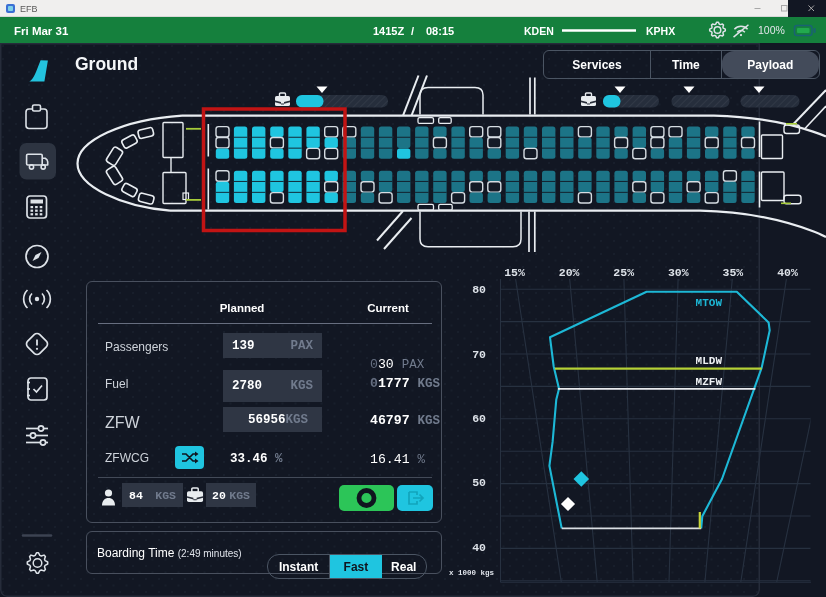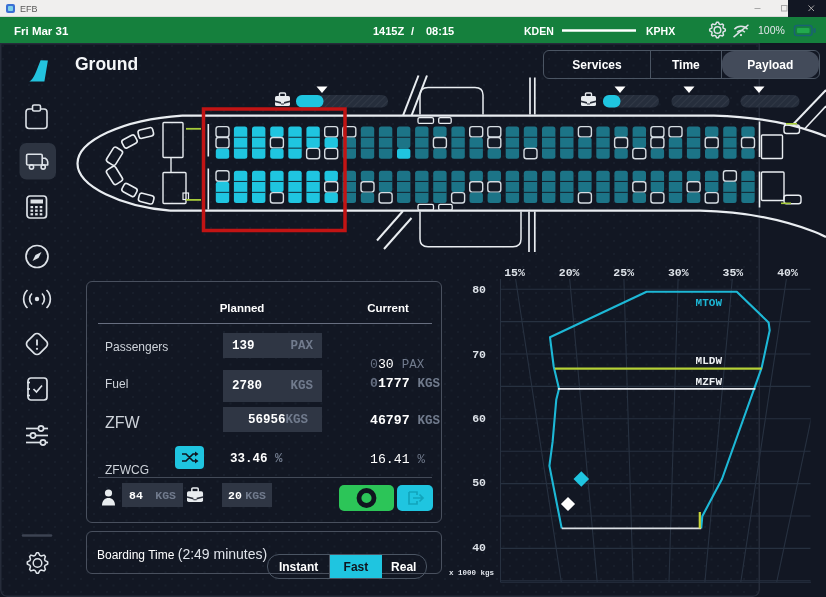--- a/index.html
+++ b/index.html
@@ -449,21 +449,21 @@
     <div class="abs mono" style="left:283px; top:57px; font-size:13.2px; font-weight:normal; color:#fff;margin-top:18px;"><span style="color:#656e80">0</span>30 <span class="unit" style="font-size:12.5px;">PAX</span></div>
 
     <div class="abs" style="left:18px; top:95px; font-size:12px; color:#ced3da;">Fuel</div>
     <div class="ibox" style="left:136px; top:88px; width:99px; height:25px; font-size:12.5px; padding:16px 9px; color:#fff;">2780<span class="unit" style="font-size:12.5px;">KGS</span></div>
     <div class="abs mono" style="left:283px; top:94px; font-size:13.2px; font-weight:bold; color:#fff;"><span style="color:#656e80">0</span>1777 <span class="unit" style="font-size:12.5px;">KGS</span></div>
 
     <div class="abs" style="left:18px; top:132px; font-size:16px; color:#ced3da;">ZFW</div>
     <div class="ibox" style="left:136px; top:125px; width:99px; height:25px; font-size:12.5px; padding:0 25px; color:#fff;">56956<span class="unit" style="font-size:12.5px;">KGS</span></div>
     <div class="abs mono" style="left:283px; top:131px; font-size:13.2px; font-weight:bold; color:#fff;">46797 <span class="unit" style="font-size:12.5px;">KGS</span></div>
 
-    <div class="abs" style="left:18px; top:169px; font-size:12px; color:#ced3da;margin-top:12px;">ZFWCG</div>
+    <div class="abs" style="left:18px; top:169px; font-size:12px; color:#ced3da;">ZFWCG</div>
     <div class="abs" style="left:88px; top:164px; width:29px; height:23px; background:#1fc5e0; border-radius:4px;">
       <svg width="29" height="23">
           <g stroke="#10151f" stroke-width="1.7" fill="none">
       <path d="M 7,8 L 11,8 L 18,15 L 22,15 M 7,15 L 11,15 L 18,8 L 22,8"></path>
       <path d="M 20,5.5 L 23.5,8 L 20,10.5 M 20,12.5 L 23.5,15 L 20,17.5" fill="#10151f" stroke="none"></path>
       </g>
         </svg>
     </div>
     <div class="abs mono" style="left:143px; top:170px; font-size:12.5px; font-weight:bold; color:#fff;">33.46 <span class="unit" style="font-size:12.5px;">%</span></div>
     <div class="abs mono" style="left:283px; top:170px; font-size:13.2px; font-weight:normal; color:#fff;">16.41 <span class="unit" style="font-size:12.5px;">%</span></div>
@@ -478,41 +478,41 @@
         <span style="color:#fff">84</span>
         <span class="unit">KGS</span>
       </div>
     <svg class="abs" style="left:100px; top:205px;" width="20" height="20">
         <g transform="translate(0,1) scale(1.07)" fill="#e8ecef">
 <rect x="0" y="3" width="15" height="10" rx="1.6"></rect>
 <rect x="4.5" y="0" width="6" height="4" rx="1" fill="none" stroke="#e8ecef" stroke-width="1.4"></rect>
 <path d="M0 7.6 L6 9 L6 10.4 L9 10.4 L9 9 L15 7.6 L15 9.2 L9 10.8 L9 11.4 L6 11.4 L6 10.8 L0 9.2 Z" fill="#141a26" opacity="0.9"></path>
 </g>
       </svg>
-    <div class="ibox" style="left:135px; top:201px; width:50px; height:24px; font-size:11.5px; padding:8px 6px;">
+    <div class="ibox" style="left:119px; top:201px; width:50px; height:24px; font-size:11.5px; padding:8px 6px;">
         <span style="color:#fff">20</span>
         <span class="unit">KGS</span>
       </div>
 
     <div class="abs" style="left:251.5px; top:203px; width:55px; height:26px; background:#2cc558; border-radius:5px;">
       <svg width="55" height="26">
           <circle cx="27.5" cy="13" r="7.5" fill="none" stroke="#10151f" stroke-width="4.8"></circle>
         </svg>
     </div>
     <div class="abs" style="left:310px; top:203px; width:36px; height:26px; background:#1fc5e0; border-radius:5px;">
       <svg width="36" height="26">
           <g stroke="#0d9ab0" stroke-width="1.7" fill="none" opacity="0.75">
         <path d="M 12,7 L 12,19 L 20,19 L 20,16 M 20,10 L 20,7 L 12,7"></path>
         <path d="M 16,13 L 26,13 M 22.5,9.5 L 26,13 L 22.5,16.5"></path>
       </g>
         </svg>
     </div>
   </div>
 
   <div class="panel" style="left:86px; top:488px; width:356px; height:43px;">
-    <div class="abs" style="left:10px; top:14px; font-size:12px; color:#fff;">Boarding Time <span style="font-size:14px; color:#dfe3ea;">(2:49 minutes)</span></div>
+    <div class="abs" style="left:10px; top:14px; font-size:12px; color:#fff;">Boarding Time <span style="font-size:10px; color:#dfe3ea;">(2:49 minutes)</span></div>
     <div class="abs" style="left:180px; top:22px; width:160px; height:25px; border:1px solid #4b5563; border-radius:12px; display:flex; overflow:hidden;">
       <div class="tabseg" style="flex:62; border-right:1px solid #4b5563;">Instant</div>
       <div class="tabseg" style="flex:52; background:#1fc5e0; color:#10151f;">Fast</div>
       <div class="tabseg" style="flex:45;">Real</div>
     </div>
   </div>
 </div>
 
 </body></html>

